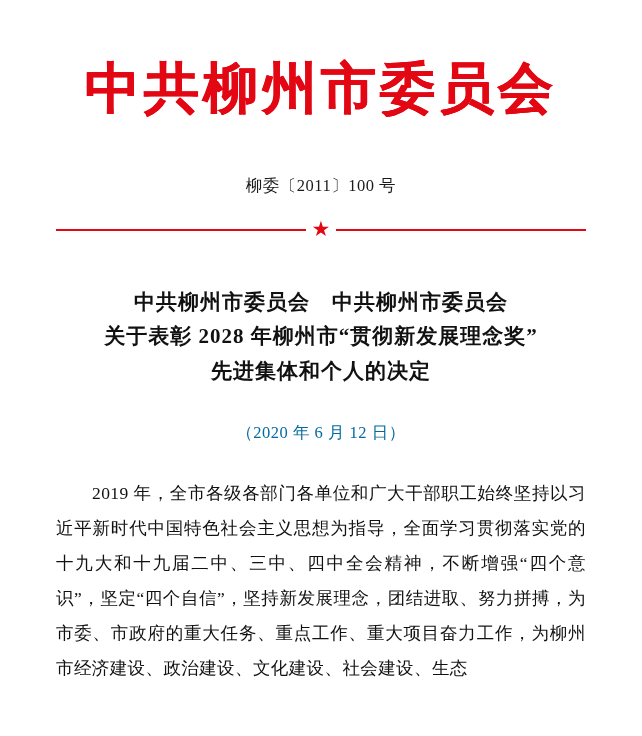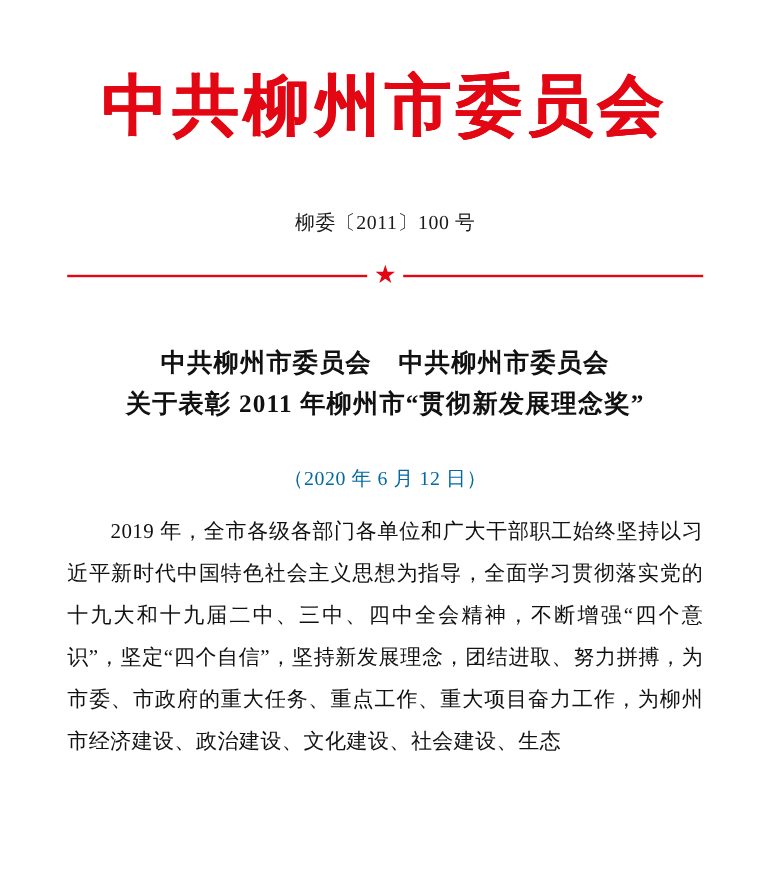--- a/index.html
+++ b/index.html
@@ -88,21 +88,21 @@
   
   .date-line {
     text-align: center;
     font-size: 16.5px;
     color: #0369a1;
     margin-top: 34px;
     letter-spacing: 0.5px;
   }
   
   .body-text {
-    margin-top: 15px;
+    margin-top: 32px;
     font-size: 17.5px;
     color: #111;
     line-height: 2.0;
     text-align: justify;
     text-justify: inter-ideograph;
     letter-spacing: 0.4px;
   }
   .body-text p {
     margin: 0;
   }
@@ -122,21 +122,22 @@
 
   <div class="rule-wrap">
     <div class="line"></div>
     <div class="star">★</div>
   </div>
 
   <div class="title-block">
     <div class="title-line">
       <span>中共柳州市委员会</span><span class="gap"></span><span>中共柳州市委员会</span>
     </div>
-    <div class="title-line">关于表彰 2011 年柳州市“贯彻新发展理念奖”</div>
+    <div class="title-line">关于表彰 2028 年柳州市“贯彻新发展理念奖”</div>
+    <div class="title-line">先进集体和个人的决定</div>
   </div>
 
   <div class="date-line">（2020 年 6 月 12 日）</div>
 
   <div class="body-text">
     <p><span class="indent"></span><span>2019 年，全市各级各部门各单位和广大干部职工始终坚持以习近平新时代中国特色社会主义思想为指导，全面学习贯彻落实党的十九大和十九届二中、三中、四中全会精神，不断增强“四个意识”，坚定“四个自信”，坚持新发展理念，团结进取、努力拼搏，为市委、市政府的重大任务、重点工作、重大项目奋力工作，为柳州市经济建设、政治建设、文化建设、社会建设、生态</span></p>
   </div>
 
 </div>
 

